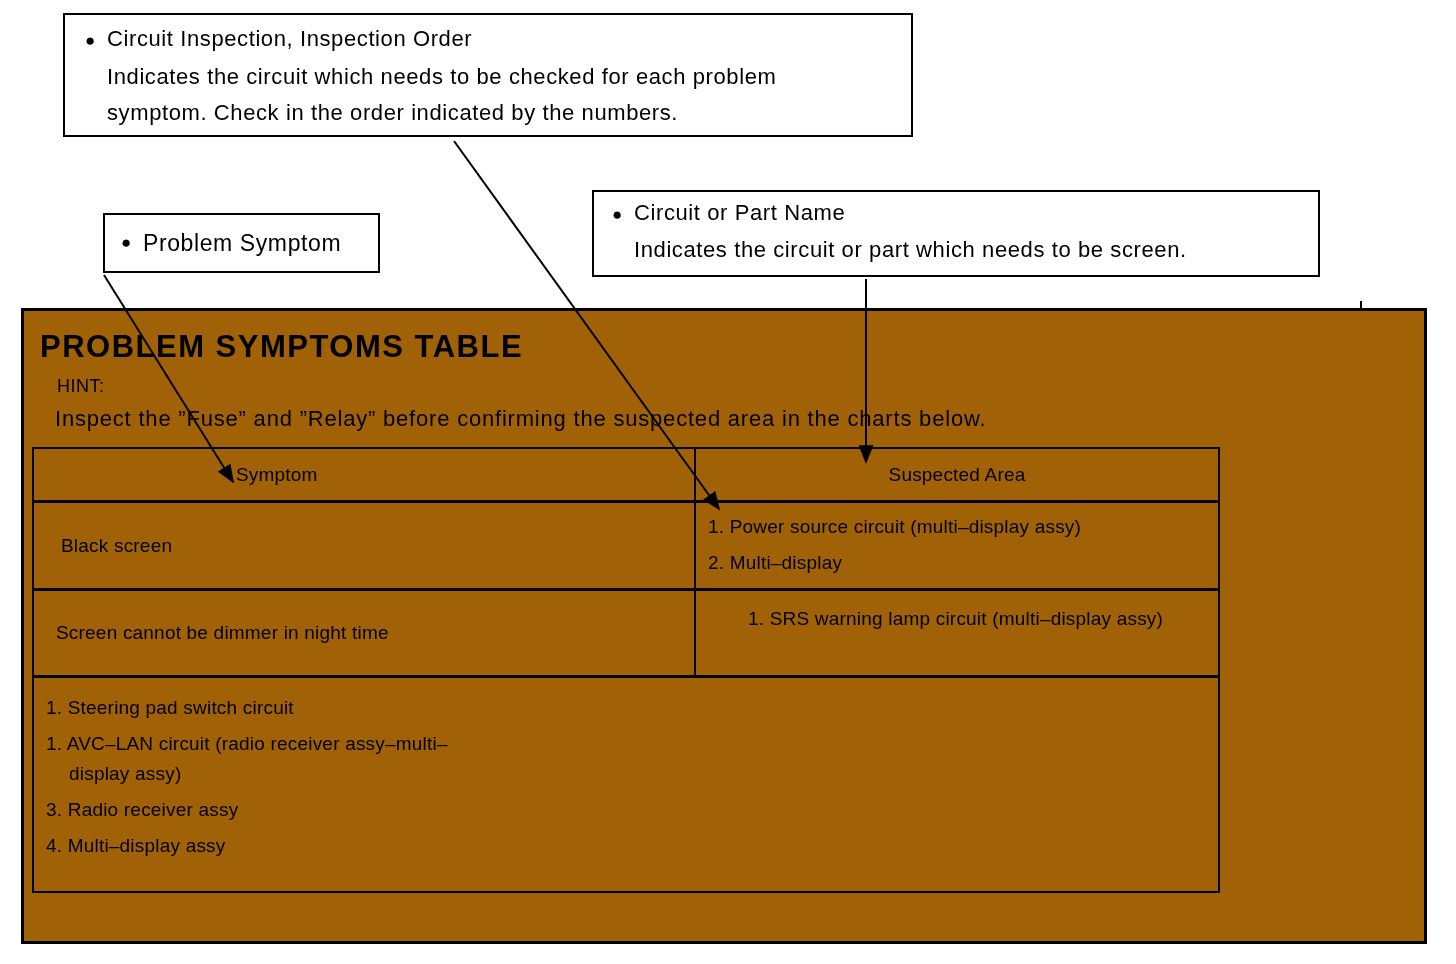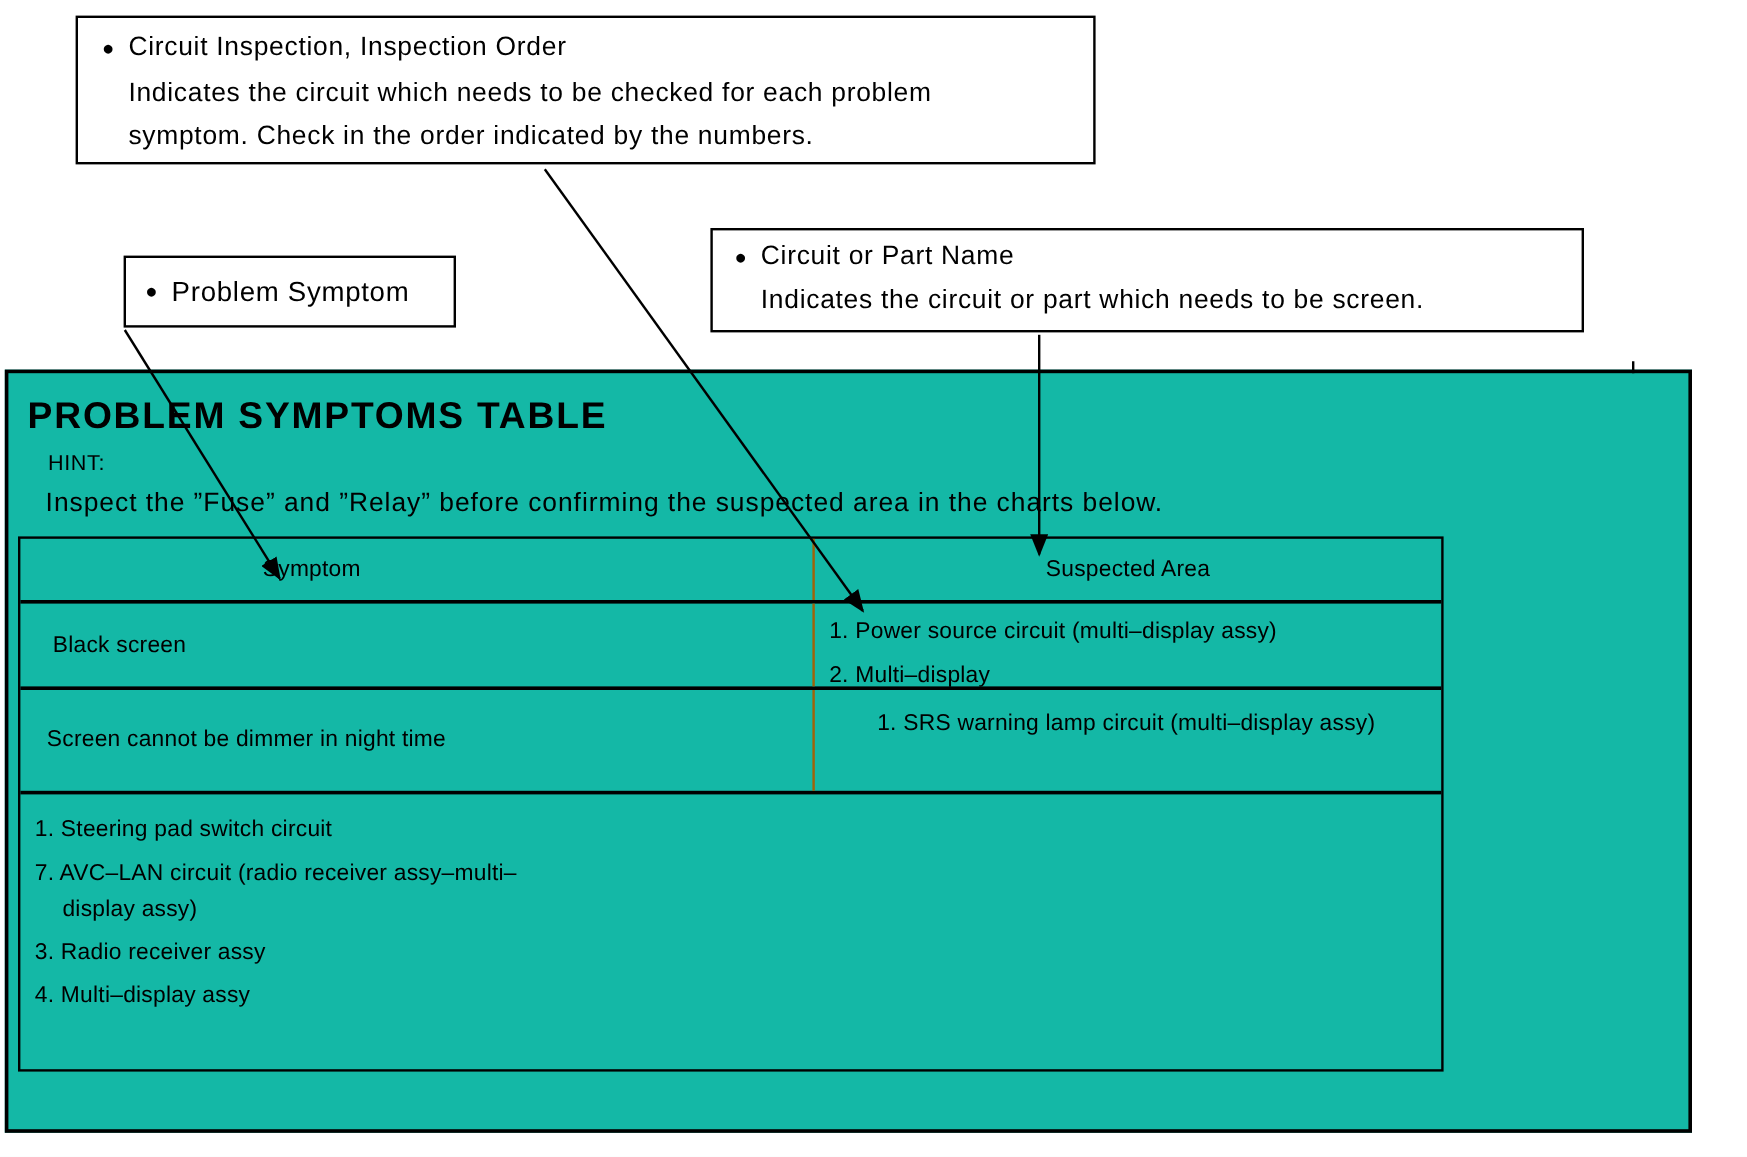--- a/index.html
+++ b/index.html
@@ -13,37 +13,37 @@
     font-size:22px;letter-spacing:0.6px;line-height:36px;
   }
   .co-line{display:flex;align-items:baseline;}
   .bullet{display:inline-block;width:22px;font-size:17px;flex:0 0 22px;}
   .co-cont{margin-left:22px;}
   #callout-circuit-inspection{left:63px;top:13px;width:850px;height:124px;padding:6px 0 0 20px;}
   #callout-problem-symptom{left:103px;top:213px;width:277px;height:60px;display:flex;align-items:center;padding-left:16px;font-size:23px;}
   #callout-circuit-part{left:592px;top:190px;width:728px;height:87px;padding:3px 0 0 18px;line-height:35px;}
   
   .outer-box{
-    position:absolute;left:4px;top:308px;width:1406px;height:636px;
-    border:3px solid #000;box-sizing:border-box;background:#14b8a6;padding-left:25px;
+    position:absolute;left:21px;top:308px;width:1406px;height:636px;
+    border:3px solid #000;box-sizing:border-box;background:#a16207;padding-left:25px;
   }
   .ps-title{position:absolute;left:16px;top:19px;font-size:31px;font-weight:bold;letter-spacing:1.5px;line-height:34px;}
   .hint-label{position:absolute;left:33px;top:62px;font-size:18px;letter-spacing:0.5px;line-height:26px;}
   .hint-text{position:absolute;left:31px;top:94px;font-size:22px;letter-spacing:0.8px;line-height:28px;white-space:nowrap;}
   
   .ps-table{
     position:absolute;left:8px;top:136px;width:1188px;height:446px;
     border:2px solid #000;box-sizing:border-box;font-size:19px;letter-spacing:0.2px;
   }
   .t-row{display:flex;box-sizing:border-box;}
   .t-row.bb{border-bottom:3px solid #000;}
-  .cell-l{width:662px;border-right:2px solid #a16207;box-sizing:border-box;display:flex;align-items:center;}
+  .cell-l{width:662px;border-right:2px solid #000000;box-sizing:border-box;display:flex;align-items:center;}
   .cell-r{flex:1;box-sizing:border-box;}
   .row-head{height:54px;}
-  .row-1{height:72px;}
+  .row-1{height:88px;}
   .row-2{height:87px;gap:40px;}
   .row-3{height:221px;}
   .head-l{padding-left:202px;}
   .head-r{display:flex;align-items:center;justify-content:center;text-align:center;}
   .sym-1{padding-left:27px;}
   .sym-2{padding-left:22px;}
   .sym-3{padding-left:15px;}
   .sus{padding-left:12px;}
   .sus-1{padding-top:13px;}
   .sus-2{padding-top:17px;}
@@ -111,21 +111,21 @@
           <span>Screen cannot be dimmer in night time</span>
         </div>
         <div class="cell-r sus sus-2">
           <div class="sline">1. SRS warning lamp circuit (multi–display assy)</div>
         </div>
       </div>
 
       <div class="t-row row-3">
         <div class="cell-r sus sus-3">
           <div class="sline">1. Steering pad switch circuit</div>
-          <div class="sline">7. AVC–LAN circuit (radio receiver assy–multi–</div>
+          <div class="sline">1. AVC–LAN circuit (radio receiver assy–multi–</div>
           <div class="sline cont">display assy)</div>
           <div class="sline">3. Radio receiver assy</div>
           <div class="sline">4. Multi–display assy</div>
         </div>
       </div>
     </div>
   </div>
 
   <svg class="overlay" viewBox="0 0 1456 964">
     <defs>

